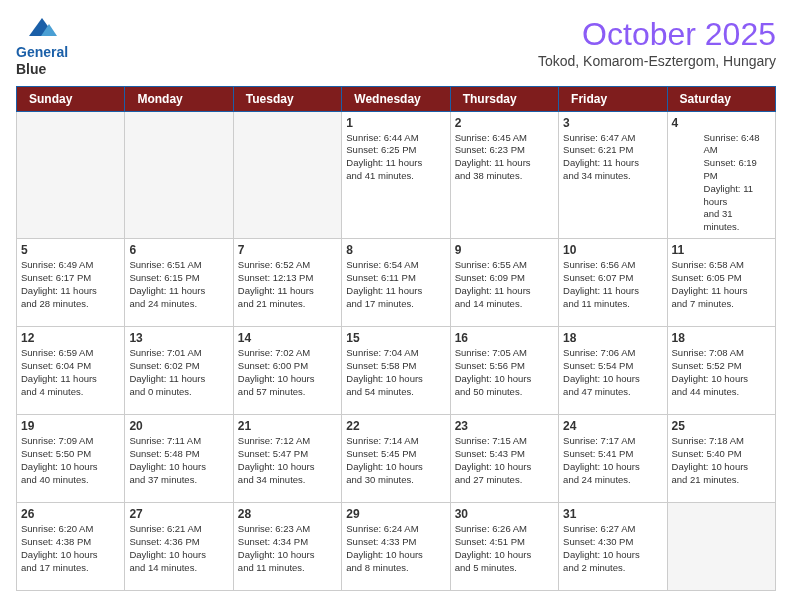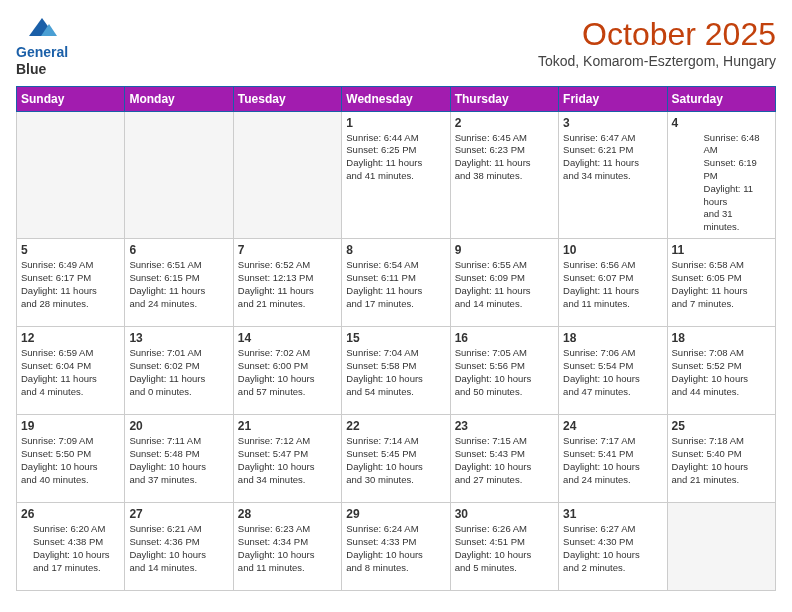--- a/index.html
+++ b/index.html
@@ -33,36 +33,36 @@
     }
     .logo-icon {
       width: 30px;
       height: 24px;
     }
     .title-block {
       text-align: right;
     }
     .month-title {
       font-size: 32px;
-      color: #c2410c;
+      color: #8b5cf6;
       font-weight: normal;
     }
     .subtitle {
       font-size: 14px;
       color: #444;
     }
     table {
       width: 100%;
       border-collapse: collapse;
       table-layout: fixed;
     }
     th {
-      background: #a21caf;
+      background: #7f1d1d;
       color: #fff;
-      padding: 5px 4px;
+      padding: 5px 12px;
       font-size: 12px;
       text-align: left;
       border: 1px solid #1a5fa8;
     }
     td {
       border: 1px solid #ccc;
       vertical-align: top;
       padding: 4px 4px;
       font-size: 10px;
       color: #333;
@@ -299,21 +299,21 @@
           <span class="day-num">25</span>
           <div class="cell-content" style="white-space: pre-line;">Sunrise: 7:18 AM
 Sunset: 5:40 PM
 Daylight: 10 hours
 and 21 minutes.</div>
         </td>
       </tr>
       <tr>
         <td>
           <span class="day-num">26</span>
-          <div class="cell-content" style="white-space: pre-line; margin-left: 12px;">Sunrise: 6:20 AM
+          <div class="cell-content" style="white-space: pre-line;">Sunrise: 6:20 AM
 Sunset: 4:38 PM
 Daylight: 10 hours
 and 17 minutes.</div>
         </td>
         <td>
           <span class="day-num">27</span>
           <div class="cell-content" style="white-space: pre-line;">Sunrise: 6:21 AM
 Sunset: 4:36 PM
 Daylight: 10 hours
 and 14 minutes.</div>

